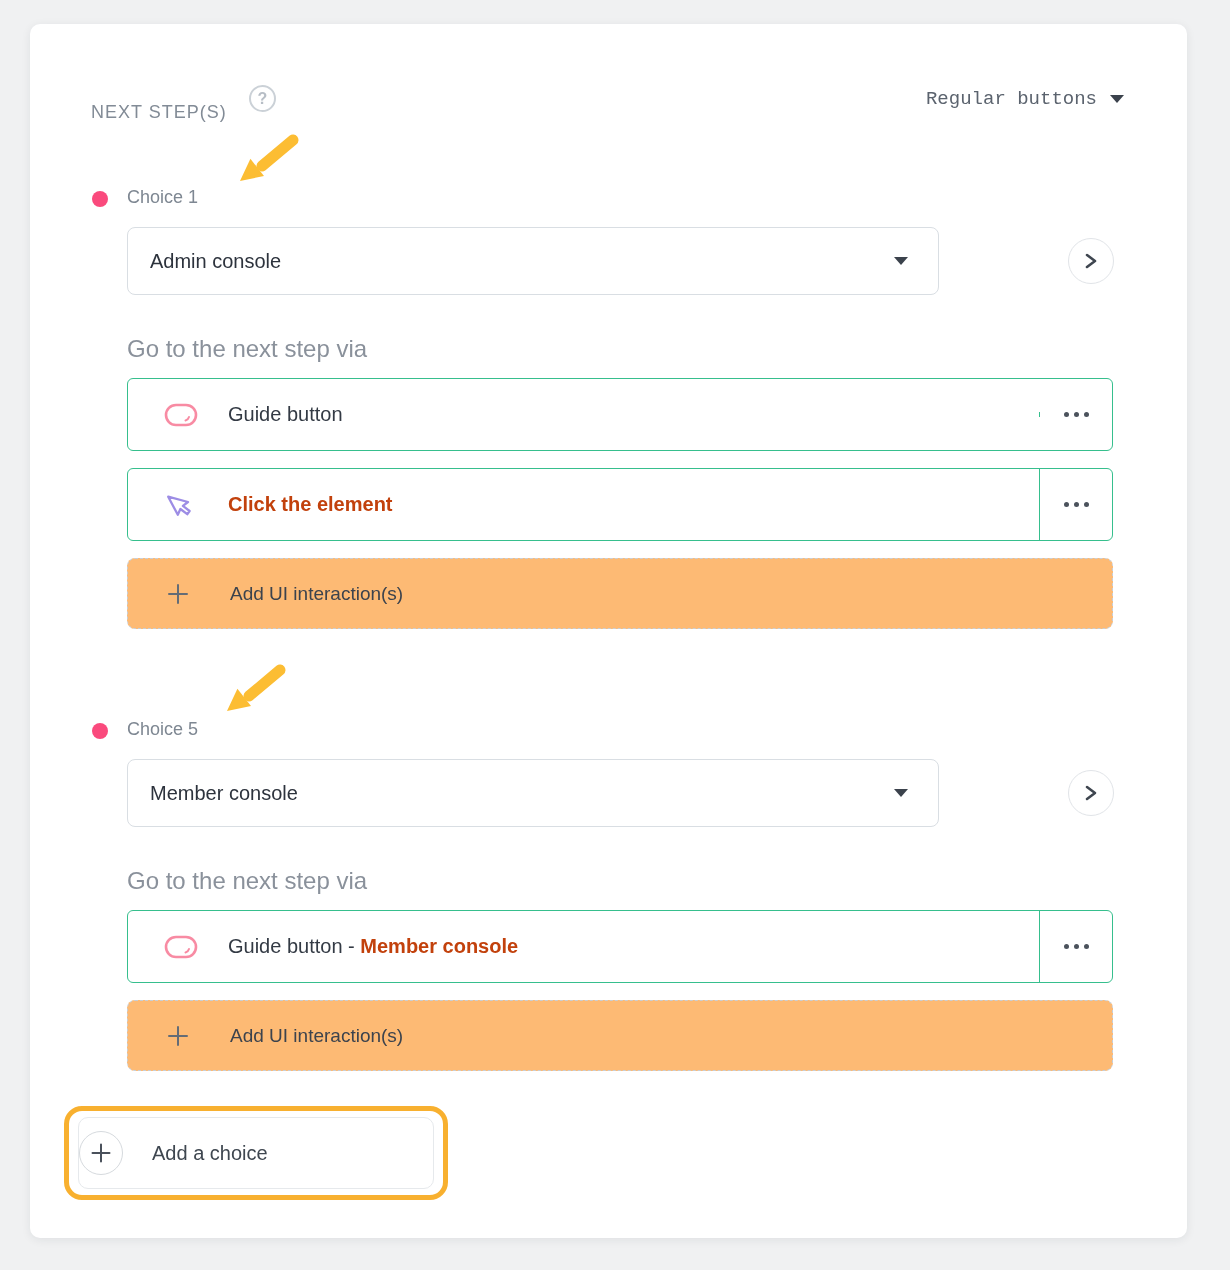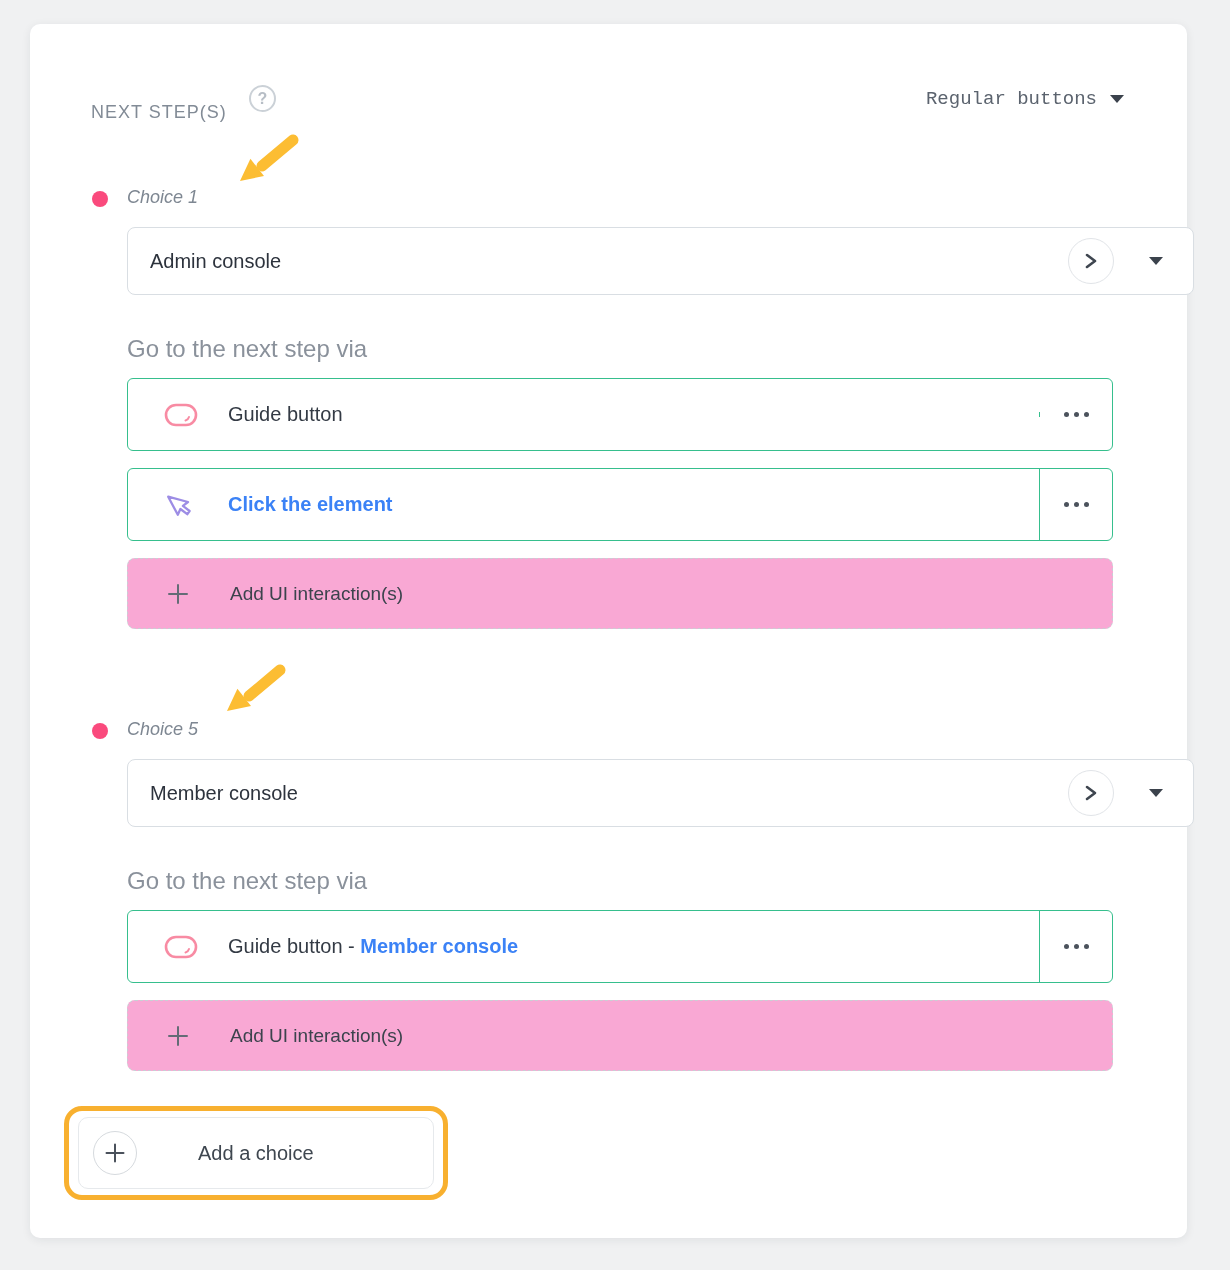--- a/index.html
+++ b/index.html
@@ -33,69 +33,69 @@
   .caret{
     width:0;height:0;border-left:7px solid transparent;border-right:7px solid transparent;
     border-top:8px solid #3b424c;
   }
 
   
   .arrow-svg{width:66px;height:52px;display:block;}
 
   
   .dot{width:16px;height:16px;border-radius:50%;background:#fa4a7d;}
-  .choice-label{font-size:18px;color:#7e8792;font-style:italic;}
+  .choice-label{font-size:18px;color:#7e8792;}
 
   
   .select{
-    width:1067px;height:68px;background:#fff;border:1px solid #d9dee3;border-radius:8px;
+    width:812px;height:68px;background:#fff;border:1px solid #d9dee3;border-radius:8px;
     display:flex;align-items:center;box-sizing:border-box;padding:0 30px 0 22px;cursor:pointer;
   }
   .select .val{font-size:20px;color:#2d333d;flex:1;}
   .select .caret{border-left-width:7px;border-right-width:7px;border-top-width:8px;}
 
   .circle-btn{
     width:46px;height:46px;border-radius:50%;background:#fff;border:1px solid #e1e4e8;
     display:flex;align-items:center;justify-content:center;box-sizing:border-box;cursor:pointer;
   }
 
   .go-via{font-size:24px;color:#8a919b;}
 
   
   .irow{
     width:986px;height:73px;background:#fff;border:1.5px solid #36bf8d;border-radius:6px;
     box-sizing:border-box;display:flex;align-items:stretch;cursor:pointer;
   }
   .irow .main{flex:1;display:flex;align-items:center;padding-left:36px;}
   .irow .icon-slot{width:34px;display:flex;align-items:center;justify-content:center;}
   .irow .row-label{margin-left:30px;font-size:20px;color:#333a44;}
-  .irow .row-label .b{font-weight:700;color:#3b82f6;}
+  .irow .row-label .b{font-weight:700;color:#c2410c;}
   .menu-cell{
     width:72px;border-left:1.5px solid #36bf8d;display:flex;align-items:center;
     justify-content:center;gap:5px;cursor:pointer;
   }
   .menu-cell i{width:5px;height:5px;border-radius:50%;background:#4b525c;display:block;}
 
   
   .add-row{
-    width:986px;height:71px;background:#f9a8d4;border:1px dashed #c9ced4;border-radius:8px;
+    width:986px;height:71px;background:#fdba74;border:1px dashed #c9ced4;border-radius:8px;
     box-sizing:border-box;display:flex;align-items:center;padding-left:38px;cursor:pointer;
   }
   .add-row .plus-slot{width:24px;display:flex;align-items:center;justify-content:center;}
   .add-row .add-label{margin-left:40px;font-size:19px;color:#3c434d;}
 
   
   .hl{
     left:34px;top:1082px;width:384px;height:94px;border:5px solid #f8b02f;
     border-radius:18px;box-sizing:border-box;pointer-events:none;
   }
   .add-choice{
     left:48px;top:1093px;width:356px;height:72px;background:#fff;border:1px solid #e6e9ec;
     border-radius:10px;box-sizing:border-box;display:flex;align-items:center;
-    padding-left:14px;cursor:pointer;gap:32px;
+    cursor:pointer;
   }
   .plus-circle{
     width:44px;height:44px;border-radius:50%;border:1.5px solid #d6dade;background:#fff;
     display:flex;align-items:center;justify-content:center;box-sizing:border-box;
   }
   .add-choice .add-choice-label{margin-left:29px;font-size:20px;font-weight:500;color:#3f4750;}
 </style>
 </head>
 <body>
 

